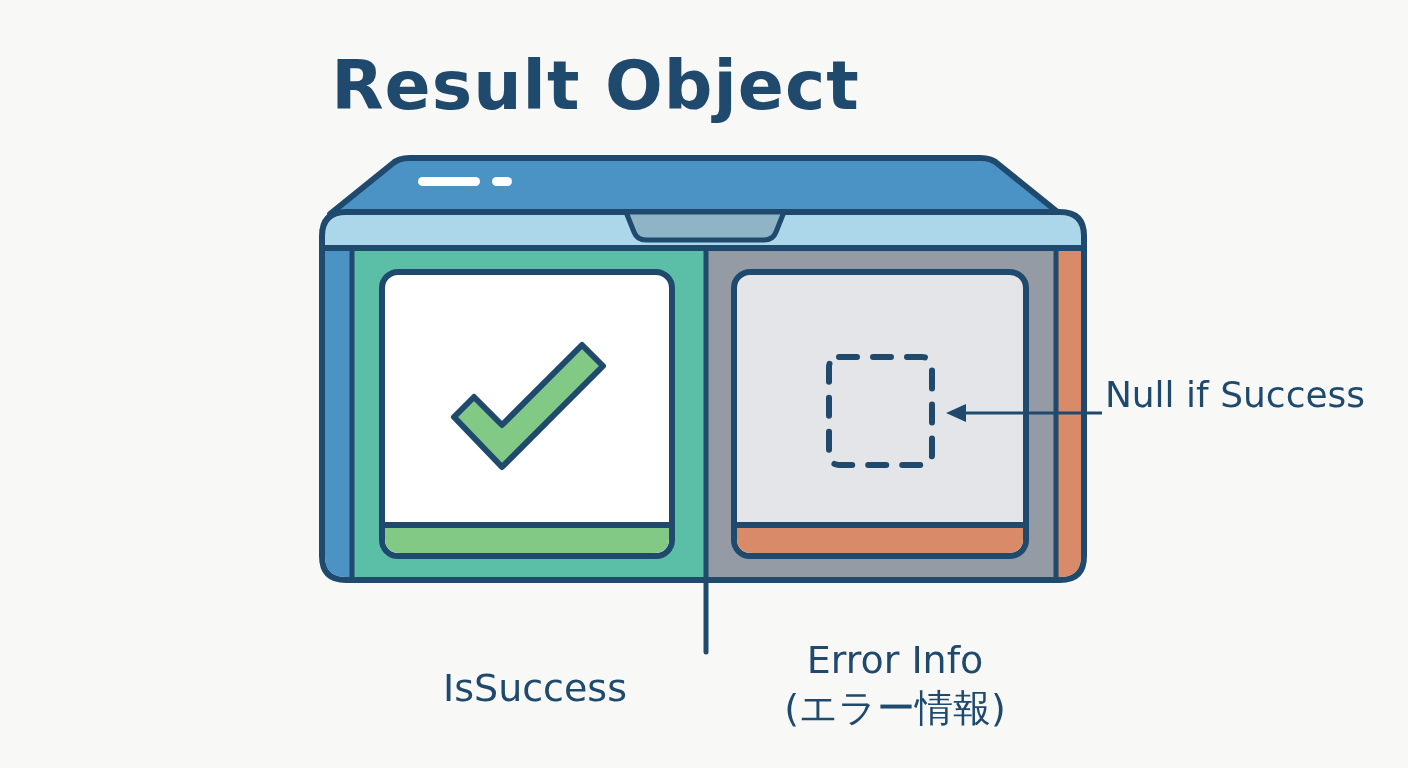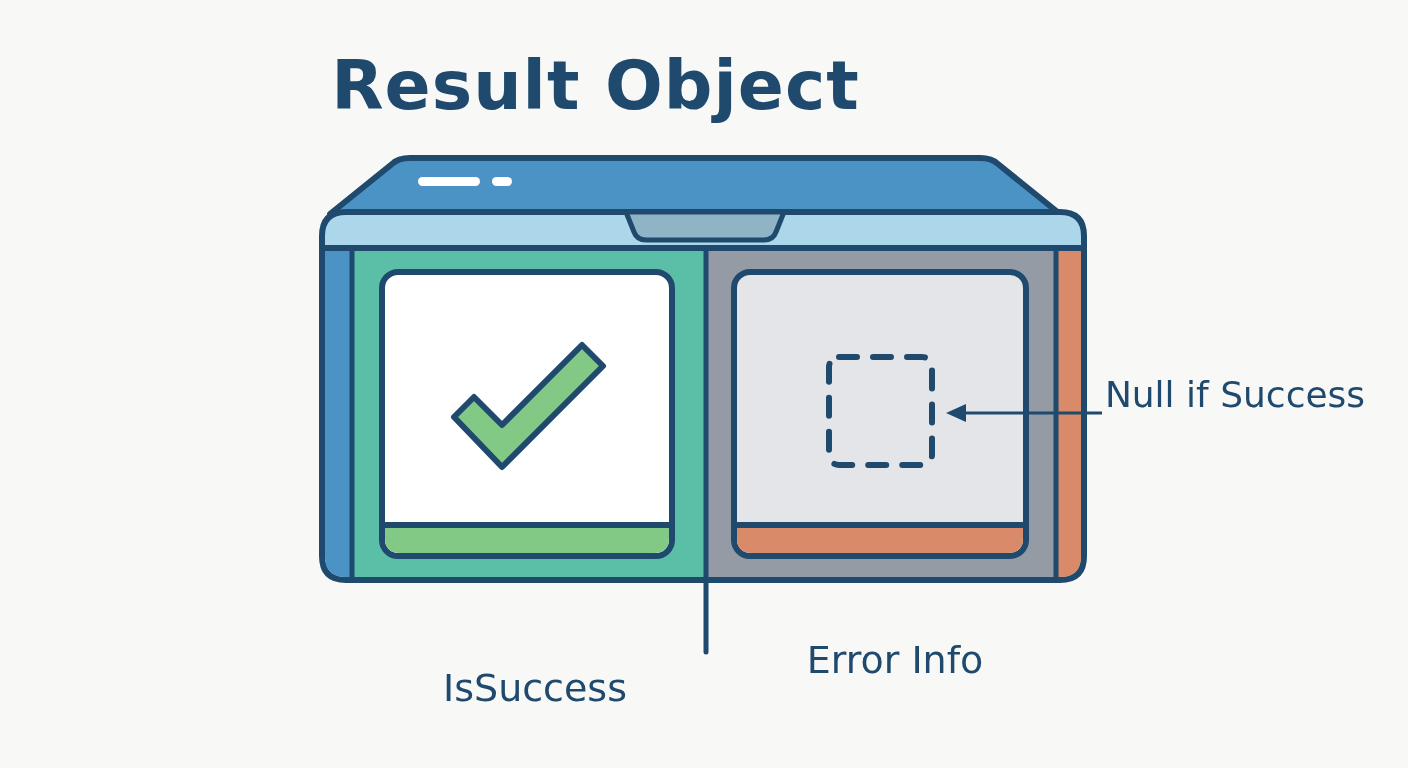--- a/index.html
+++ b/index.html
@@ -77,13 +77,14 @@
 <div class="note">
   <div>Null if Success</div>
 </div>
 
 <div class="label label-success">
   <div>IsSuccess</div>
 </div>
 
 <div class="label label-error">
   <div>Error Info</div>
+  <div>(エラー情報)</div>
 </div>
 
 </body></html>

